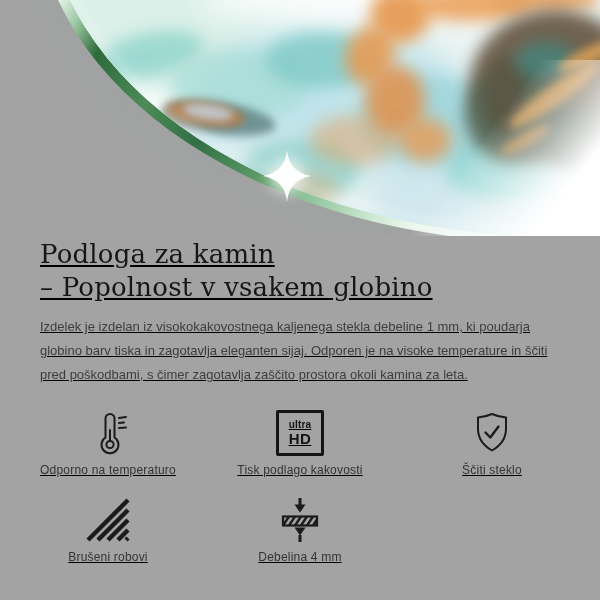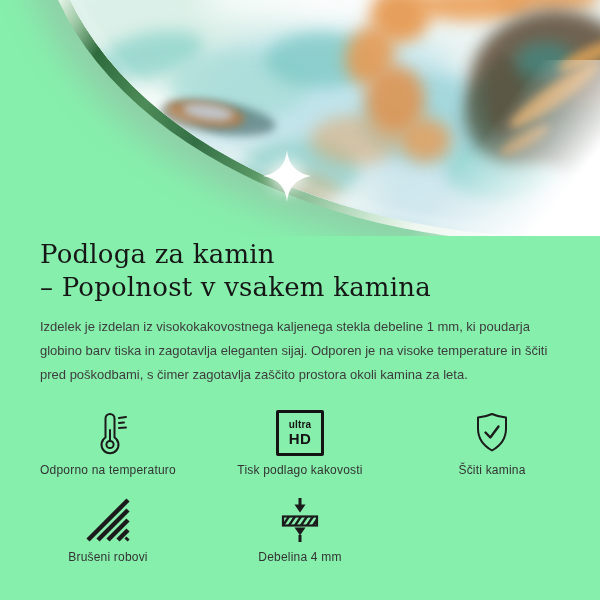--- a/index.html
+++ b/index.html
@@ -1,20 +1,20 @@
 <!DOCTYPE html>
 <html><head>
 <meta charset="utf-8">
 <style>
   html,body{margin:0;padding:0;}
   body{
     width:600px;height:600px;background:#ffffff;overflow:hidden;
     font-family:"Liberation Sans", sans-serif;
   }
-  .page{width:600px;height:600px;position:relative;background:#86efac;}
+  .page{width:600px;height:600px;position:relative;background:#a3a3a3;text-decoration:underline;}
 
   
   .hero{width:600px;height:236px;position:relative;display:block;}
   .hero svg{display:block;}
 
   
   .content{padding:0 48px 0 40px;}
   h1.title{
     margin:2px 0 0 0;
     font-family:"DejaVu Serif","Liberation Serif",serif;
@@ -152,21 +152,21 @@
         <circle cx="287" cy="176" r="16" fill="#ffffff" opacity="0.85" filter="url(#b8)"></circle>
         <path d="M287 150 Q289 172 311 176 Q289 180 287 202 Q285 180 263 176 Q285 172 287 150 Z" fill="#ffffff" opacity="0.95"></path>
         <path d="M287 150 Q289 172 311 176 Q289 180 287 202 Q285 180 263 176 Q285 172 287 150 Z" fill="#ffffff" opacity="0.6" transform="translate(287 176) rotate(45) scale(0.45) translate(-287 -176)"></path>
       </g>
     </svg>
   </div>
 
   <div class="content">
     <h1 class="title">
       <span>Podloga za kamin</span><br>
-      <span>– Popolnost v vsakem kamina</span>
+      <span>– Popolnost v vsakem globino</span>
     </h1>
     <p class="desc">Izdelek je izdelan iz visokokakovostnega kaljenega stekla debeline 1 mm, ki poudarja globino barv tiska in zagotavlja eleganten sijaj. Odporen je na visoke temperature in ščiti pred poškodbami, s čimer zagotavlja zaščito prostora okoli kamina za leta.</p>
   </div>
 
   <div class="features">
 
     <div class="feature">
       <div class="iconbox">
         <svg class="ficon" width="48" height="48" viewBox="0 0 48 48">
           <path d="M21.5 9.5 a4.5 4.5 0 0 1 9 0 V28.5 a8.5 8.5 0 1 1 -9 0 Z"></path>
@@ -190,21 +190,21 @@
       <div class="flabel">Tisk podlago kakovosti</div>
     </div>
 
     <div class="feature">
       <div class="iconbox">
         <svg class="ficon" width="48" height="48" viewBox="0 0 48 48">
           <path d="M24 5 C29 7.2 33.5 8.2 38 8.6 V19.5 C38 29.5 32 37 24 41.5 C16 37 10 29.5 10 19.5 V8.6 C14.5 8.2 19 7.2 24 5 Z"></path>
           <path d="M17.5 23.5 l4.8 5 L30.5 17.5" stroke-width="2.4"></path>
         </svg>
       </div>
-      <div class="flabel">Ščiti kamina</div>
+      <div class="flabel">Ščiti steklo</div>
     </div>
 
 
     <div class="feature">
       <div class="iconbox">
         <svg width="48" height="48" viewBox="0 0 48 48" fill="none">
           <g stroke="#1b1b1b" stroke-width="4.4" stroke-linecap="butt">
             <line x1="4" y1="44" x2="44" y2="4"></line>
             <line x1="14" y1="44" x2="44" y2="14"></line>
             <line x1="24" y1="44" x2="44" y2="24"></line>

